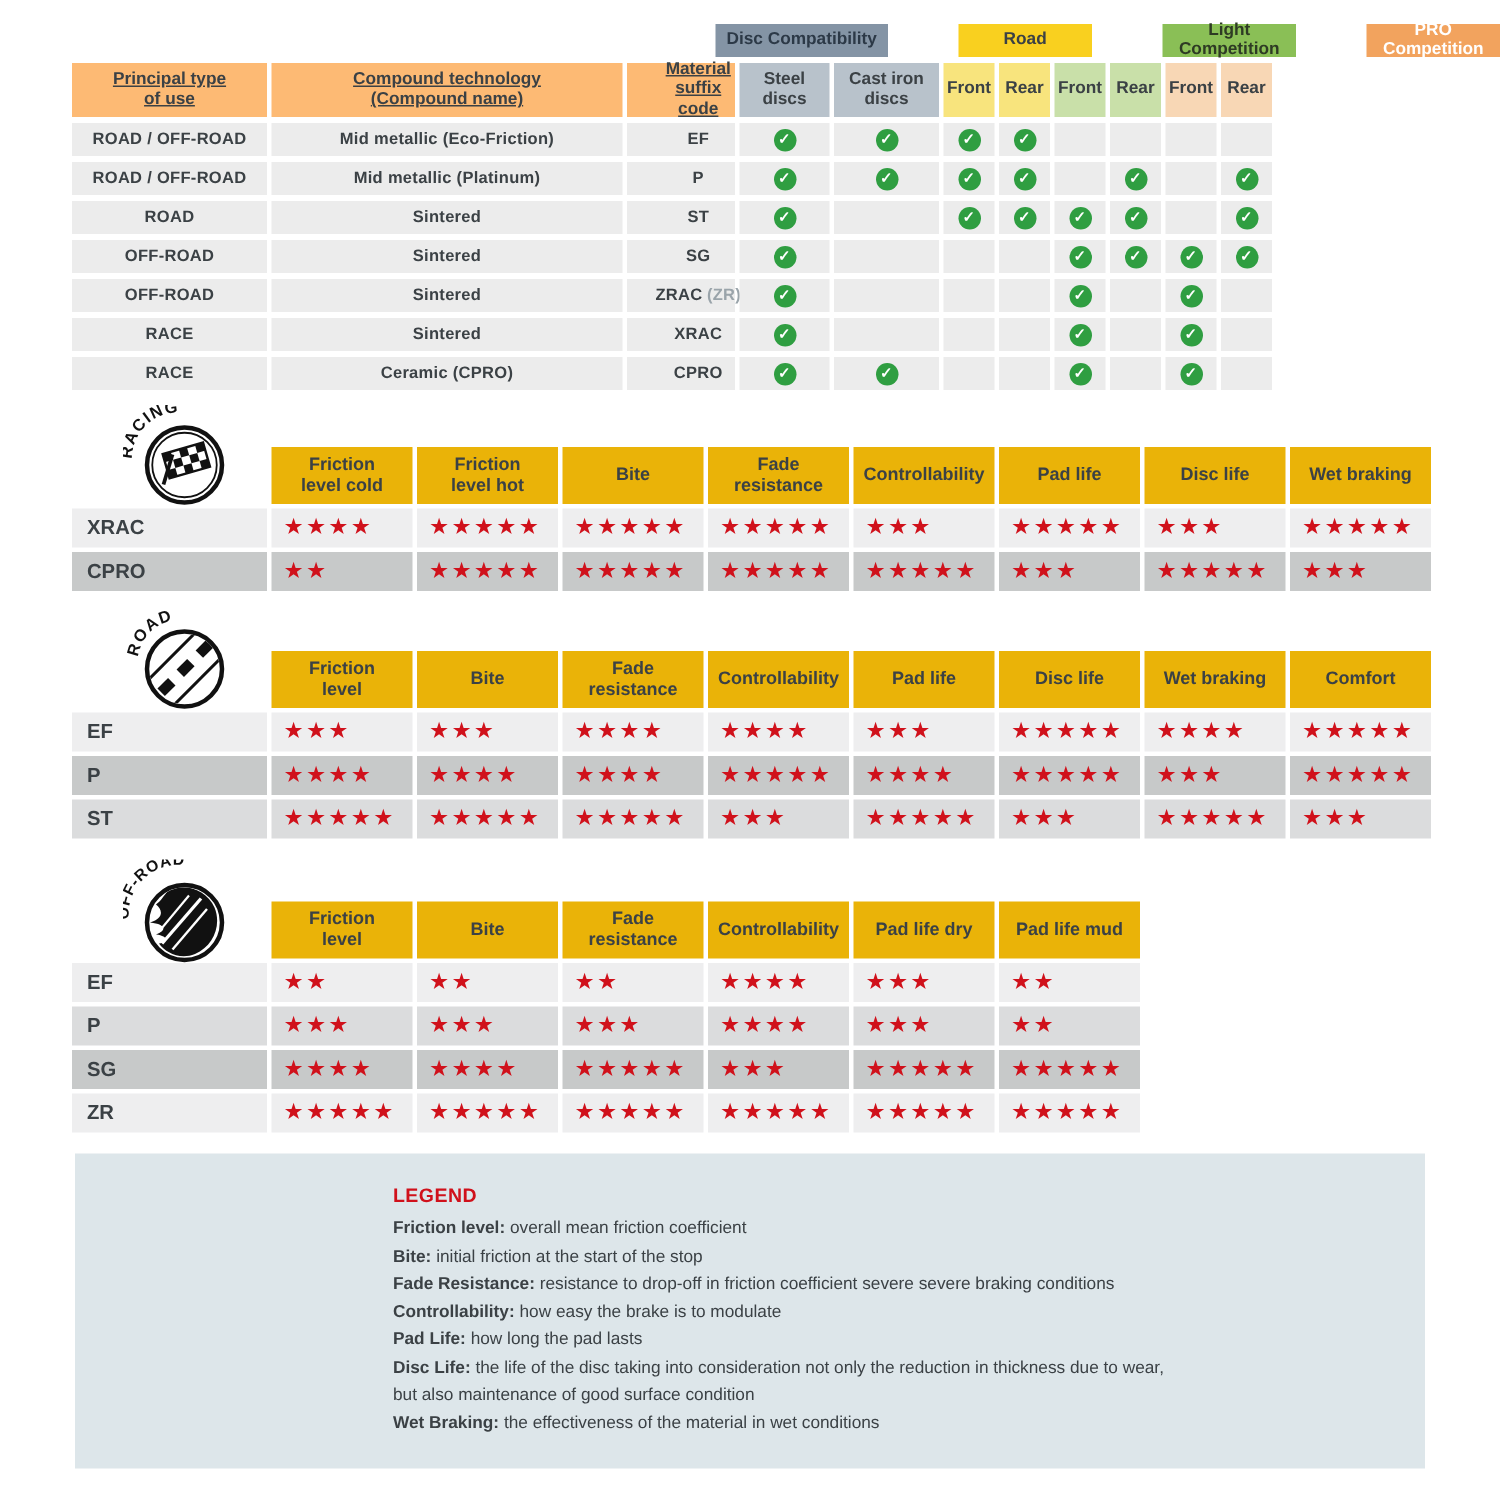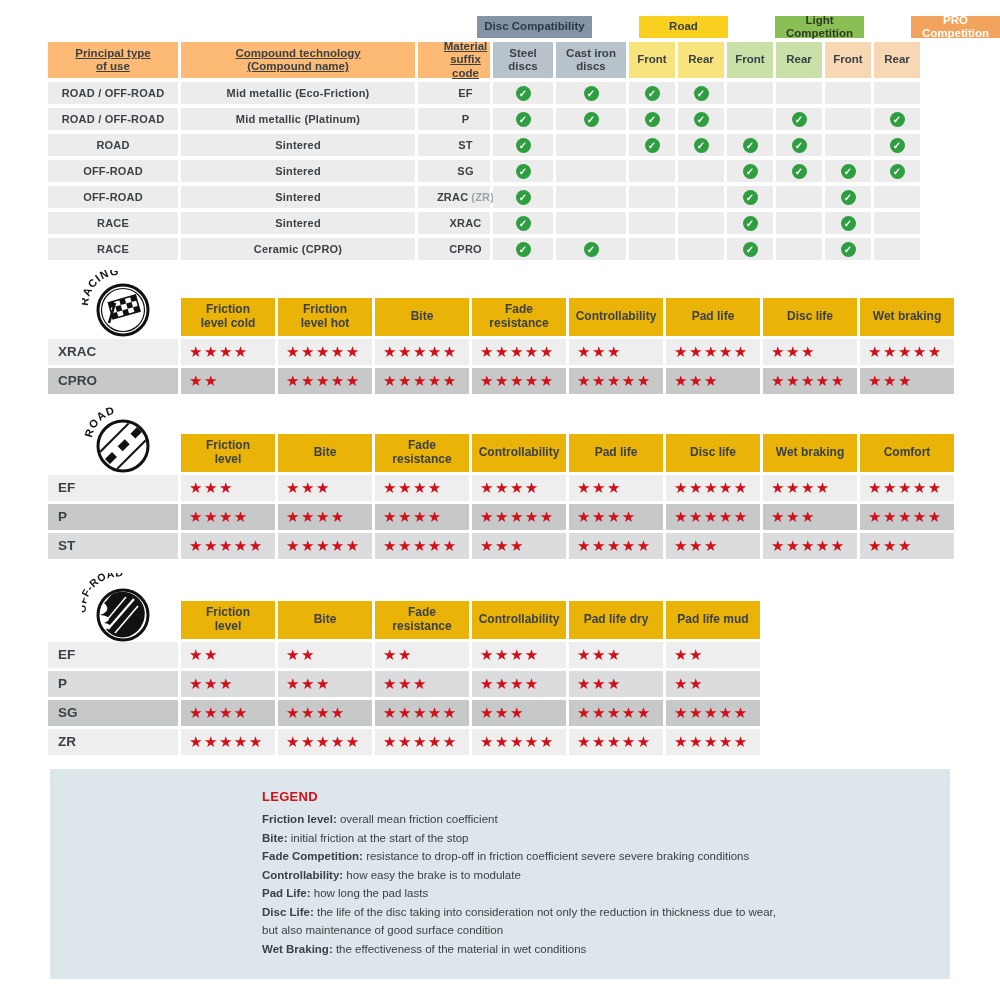--- a/index.html
+++ b/index.html
@@ -11,21 +11,21 @@
   .page{padding-top:16px;}
 
   
   .frow{display:flex;gap:3px;margin-bottom:4px;}
   .cell{box-sizing:border-box;display:flex;align-items:center;justify-content:center;
         text-align:center;white-space:pre-line;line-height:1.15;}
 
   
   .compat{margin-left:48px;}
   .cw-use{width:130px;} .cw-comp{width:234px;} .cw-code{width:72px;padding-left:23px;}
-  .cw-steel{width:60px;} .cw-cast{width:70px;} .cw-fr{width:46px;}
+  .cw-steel{width:60px;} .cw-cast{width:70px;} .cw-fr{width:34px;}
   .gw0{width:133px;} .gw1,.gw2,.gw3{width:103px;}
   .gspacer{width:442px;}
   .ghead{height:22px;font-size:11.5px;font-weight:bold;display:flex;align-items:center;justify-content:center;margin-left:44px;}
   .subhead{height:36px;font-size:11.5px;font-weight:bold;}
   .compat .hdr{background:#fdba74;text-decoration:underline;}
   .compat .body-cell{height:22px;background:#ececec;font-size:11px;font-weight:bold;letter-spacing:.2px;}
   .code-alt{color:#9aa4aa;font-weight:bold;margin-left:3px;text-align:right;}
   .check{width:15px;height:15px;border-radius:50%;background:#2f9e41;color:#fff;
          font-size:10px;line-height:15px;text-align:center;font-weight:bold;display:inline-block;}
 
@@ -382,21 +382,21 @@
           <div class="cell rw-col stars tone-light">★★★★★</div>
         </div>
       </div>
   </div>
 
   <div class="legend-panel">
     <div class="legend-title">LEGEND</div>
     <div>
         <div class="legend-item"><span class="term">Friction level: </span><span>overall mean friction coefficient</span></div>
         <div class="legend-item"><span class="term">Bite: </span><span>initial friction at the start of the stop</span></div>
-        <div class="legend-item"><span class="term">Fade Competition: </span><span>resistance to drop-off in friction coefficient severe severe braking conditions</span></div>
+        <div class="legend-item"><span class="term">Fade Resistance: </span><span>resistance to drop-off in friction coefficient severe severe braking conditions</span></div>
         <div class="legend-item"><span class="term">Controllability: </span><span>how easy the brake is to modulate</span></div>
         <div class="legend-item"><span class="term">Pad Life: </span><span>how long the pad lasts</span></div>
         <div class="legend-item"><span class="term">Disc Life: </span><span>the life of the disc taking into consideration not only the reduction in thickness due to wear,
 but also maintenance of good surface condition</span></div>
         <div class="legend-item"><span class="term">Wet Braking: </span><span>the effectiveness of the material in wet conditions</span></div>
         <div class="legend-item"></div>
       </div>
   </div>
 
 </div>

